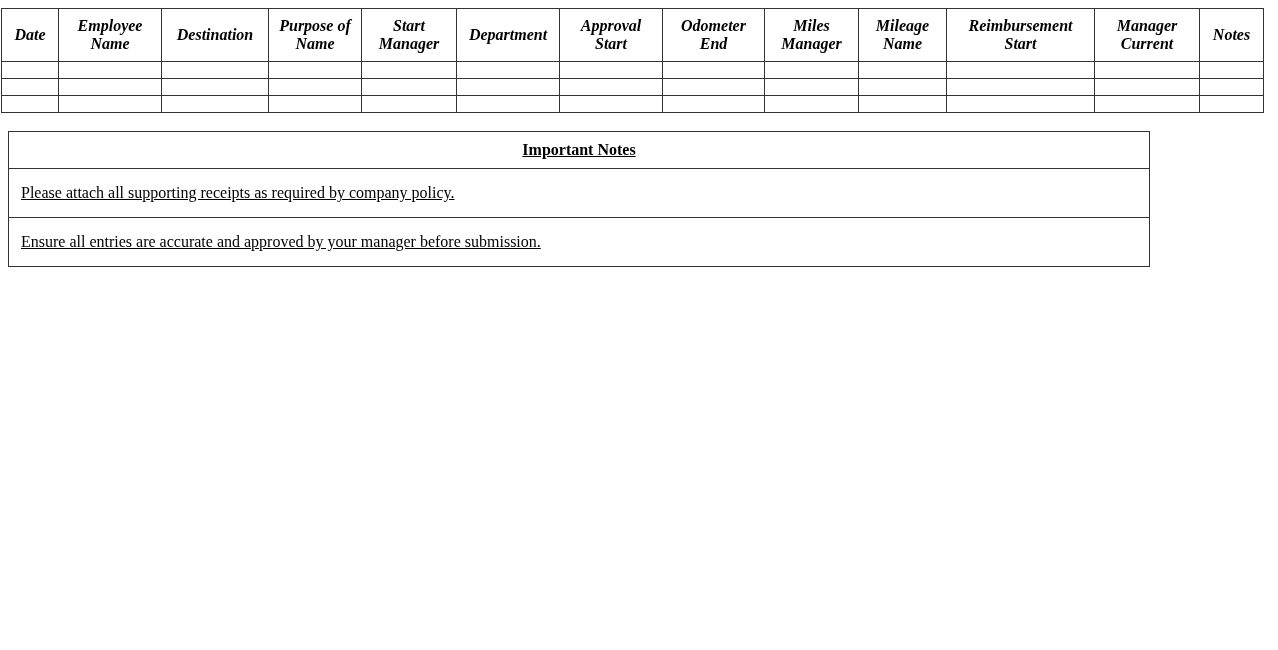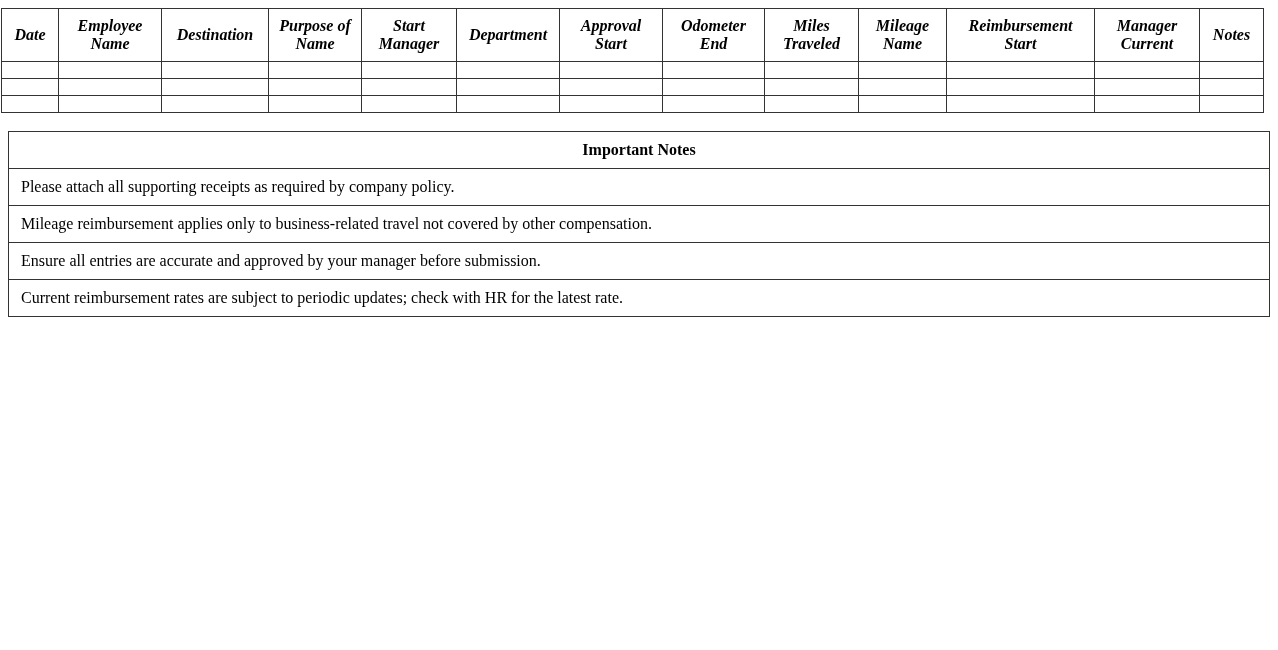--- a/index.html
+++ b/index.html
@@ -21,29 +21,29 @@
     .log-table th {
       height: 52px;
       font-weight: bold;
       font-size: 16px;
       line-height: 18px;
       text-align: center;
       vertical-align: middle;
     }
     .log-table td { height: 16px; }
     .notes-table {
-      position: absolute; left: 8px; top: 131px; width: 1262px;
+      position: absolute; left: 8px; top: 131px; width: 1142px; text-decoration: underline;
     }
     .notes-table th, .notes-table td {
       border: 1px solid #333;
       height: 34px;
       font-size: 16px;
     }
     .notes-table th { font-weight: bold; text-align: center; }
-    .notes-table td { text-align: left; padding: 1px 12px; }
+    .notes-table td { text-align: left; padding: 7px 12px; }
   </style>
 </head>
 <body>
 
 <table class="log-table">
   <colgroup>
     <col style="width:57px">
       <col style="width:103px">
       <col style="width:107px">
       <col style="width:93px">
@@ -60,21 +60,21 @@
   <thead>
     <tr>
       <th>Date</th>
       <th>Employee Name</th>
       <th>Destination</th>
       <th>Purpose of Name</th>
       <th>Start Manager</th>
       <th>Department</th>
       <th>Approval Start</th>
       <th>Odometer End</th>
-      <th>Miles Traveled</th>
+      <th>Miles Manager</th>
       <th>Mileage Name</th>
       <th>Reimbursement Start</th>
       <th>Manager Current</th>
       <th>Notes</th>
     </tr>
   </thead>
   <tbody>
     <tr>
       <td></td>
       <td></td>
@@ -127,22 +127,16 @@
   <thead>
     <tr>
       <th>Important Notes</th>
     </tr>
   </thead>
   <tbody>
     <tr>
       <td>Please attach all supporting receipts as required by company policy.</td>
     </tr>
     <tr>
-      <td>Mileage reimbursement applies only to business-related travel not covered by other compensation.</td>
-    </tr>
-    <tr>
       <td>Ensure all entries are accurate and approved by your manager before submission.</td>
-    </tr>
-    <tr>
-      <td>Current reimbursement rates are subject to periodic updates; check with HR for the latest rate.</td>
     </tr>
   </tbody>
 </table>
 
 </body></html>

